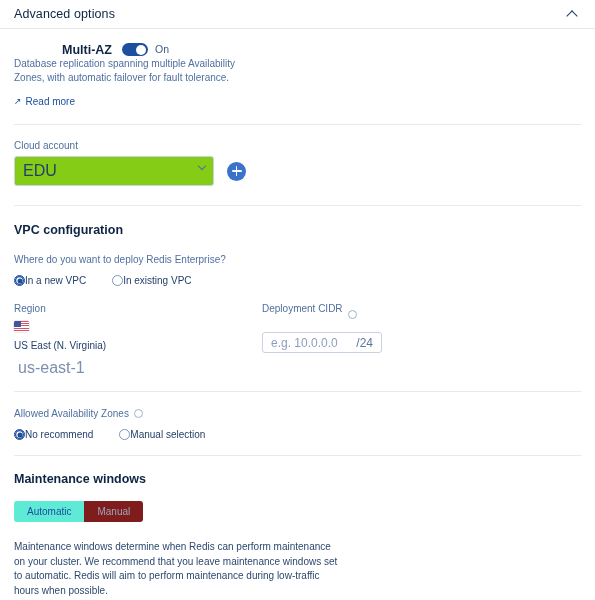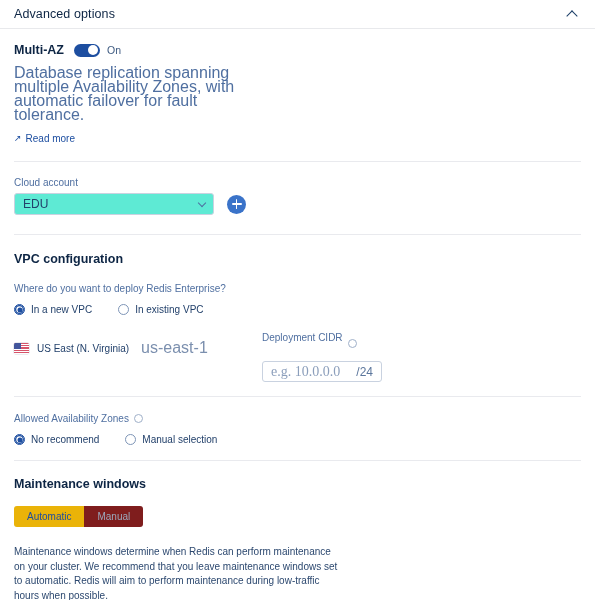--- a/index.html
+++ b/index.html
@@ -55,22 +55,22 @@
   .divider {
     height: 1px;
     background: #e9eaee;
     margin: 0;
   }
 
   
   .multiaz-block { padding: 14px 0 16px 0; }
   .multiaz-row {
     display: flex;
-    align-items: center;
     gap: 10px;
+    margin-left: 48px;
   }
   .multiaz-label {
     font-size: 12.5px;
     font-weight: bold;
     color: #0d2544;
   }
   .toggle {
     width: 26px; height: 13px;
     background: #1d4ea0;
     border-radius: 7px;
@@ -86,22 +86,21 @@
     width: 10px; height: 10px;
     background: #ffffff;
     border-radius: 50%;
   }
   .toggle-state {
     font-size: 10.5px;
     color: #3d5a80;
     margin-left: -3px;
   }
   .multiaz-desc {
-    margin-top: 9px;
-    font-size: 16px;
+    font-size: 10px;
     line-height: 14px;
     color: #4f6fa0;
     max-width: 230px;
   }
   .readmore-inline {
     margin-top: 11px;
     display: inline-flex;
     align-items: center;
     gap: 4px;
     font-size: 10px;
@@ -124,25 +123,25 @@
     margin-bottom: 5px;
     display: block;
   }
   .cloud-row { display: flex; align-items: center; gap: 13px; }
   .select-wrap {
     position: relative;
     width: 200px;
   }
   .select-box {
     width: 100%;
-    height: 22px;
+    height: 30px;
     border: 1px solid #c9d2e0;
     border-radius: 3px;
-    background: #5eead4;
-    font-size: 12px;
+    background: #84cc16;
+    font-size: 16px;
     color: #23416b;
     padding: 0 22px 0 8px;
     display: flex;
     align-items: center;
     cursor: pointer;
   }
   .select-caret {
     position: absolute;
     right: 9px; top: 7px;
     width: 6px; height: 6px;
@@ -179,21 +178,20 @@
   }
   .question {
     font-size: 10px;
     color: #4f6fa0;
     margin-bottom: 10px;
   }
   .radio-row { display: flex; align-items: center; gap: 26px; }
   .radio-item {
     display: flex;
     align-items: center;
-    gap: 6px;
     cursor: pointer;
     font-size: 10px;
     color: #23416b;
   }
   .radio {
     width: 11px; height: 11px;
     border-radius: 50%;
     border: 1.3px solid #7e95b7;
     background: #fff;
     flex: none;
@@ -216,23 +214,24 @@
 
   
   .region-row {
     display: flex;
     align-items: flex-start;
     margin-top: 17px;
   }
   .region-col { width: 248px; }
   .region-value {
     display: flex;
-    align-items: center;
+    align-items: flex-start;
     gap: 8px;
     margin-top: 7px;
+    flex-direction: column;
   }
   .flag {
     width: 15px; height: 11px;
     border-radius: 1.5px;
     overflow: hidden;
     position: relative;
     flex: none;
     background: #ffffff;
     box-shadow: 0 0 0 .5px #d5d9e0;
   }
@@ -273,26 +272,26 @@
     border: 1px solid #c9d2e0;
     border-radius: 3px;
     display: flex;
     align-items: center;
     padding: 0 8px;
     background: #fff;
   }
   .cidr-input {
     border: none;
     outline: none;
-    font-size: 14px;
+    font-size: 12px;
     color: #8b9ebb;
     background: transparent;
     flex: 1;
     width: 100%;
-    font-family: Liberation Serif, serif;
+    font-family: Liberation Sans, sans-serif;
     padding: 0;
   }
   .cidr-input::placeholder { color: #8b9ebb; }
   .cidr-suffix {
     font-size: 12px;
     color: #5b7characters;
     color: #5b769c;
   }
 
   
@@ -307,21 +306,21 @@
     background: #eef1f6;
   }
   .tab {
     font-size: 10px;
     padding: 5px 13px;
     cursor: pointer;
     border: none;
     font-family: inherit;
   }
   .tab.active {
-    background: #eab308;
+    background: #5eead4;
     color: #1d4ea0;
     font-weight: normal;
   }
   .tab.inactive {
     background: #7f1d1d;
     color: #9aa7bb;
   }
   .maint-desc {
     margin-top: 18px;
     font-size: 10px;
@@ -396,20 +395,21 @@
           <span>In a new VPC</span>
         </label>
         <label class="radio-item">
           <span class="radio"></span>
           <span>In existing VPC</span>
         </label>
       </div>
 
       <div class="region-row">
         <div class="region-col">
+          <span class="field-label">Region</span>
           <div class="region-value">
             <span class="flag">
               <span class="stripes"></span>
               <span class="canton"></span>
             </span>
             <span class="region-name">US East (N. Virginia)</span>
             <span class="region-code">us-east-1</span>
           </div>
         </div>
         <div class="cidr-col">

